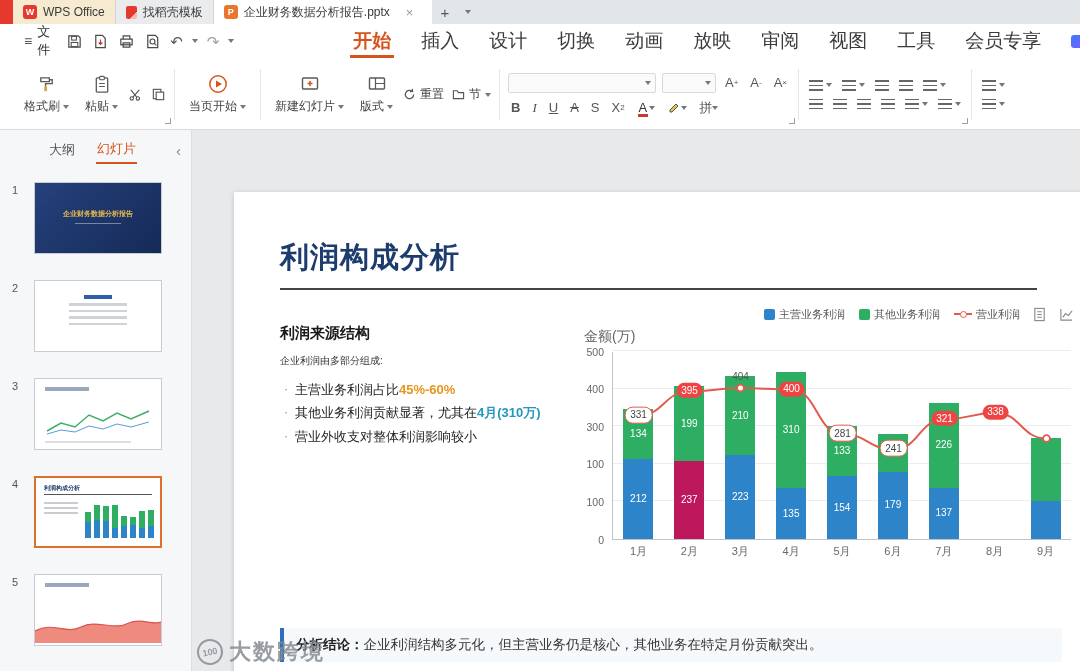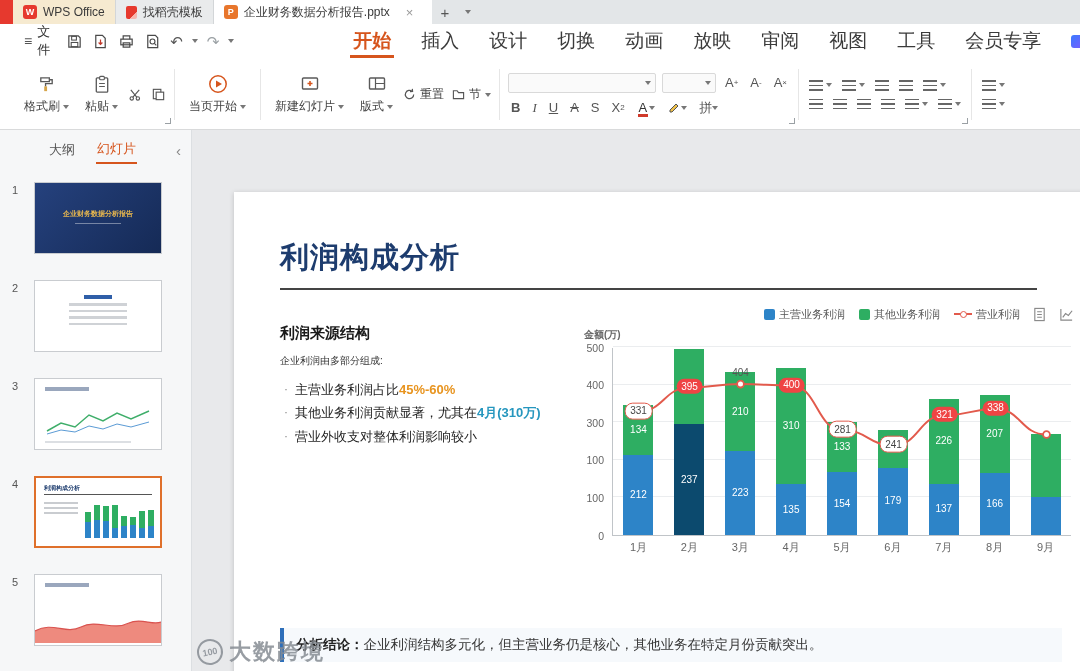--- a/index.html
+++ b/index.html
@@ -109,21 +109,21 @@
 
   
   .chart{position:absolute;left:348px;top:112px;width:492px;}
   .chart-top{display:flex;align-items:center;height:20px;}
   .legend{margin-left:auto;display:flex;align-items:center;gap:14px;font-size:11px;color:#555;}
   .lgitem{display:flex;align-items:center;gap:4px;}
   .sw{width:11px;height:11px;border-radius:2px;display:inline-block;}
   .lsw{width:18px;height:2px;background:currentColor;position:relative;display:inline-block;}
   .lsw::after{content:"";position:absolute;left:6px;top:-2.5px;width:5px;height:5px;border-radius:50%;background:#fff;border:1.5px solid currentColor;}
   .cicon{margin-left:12px;display:flex;align-items:center;color:#777;}
-  .ylab{font-size:10px;color:#666;margin:4px 0 6px 2px;font-weight:bold;}
+  .ylab{font-size:14px;color:#666;margin:4px 0 6px 2px;}
   .plotwrap{display:flex;align-items:flex-start;margin-top:2px;}
   .yaxis{position:relative;width:30px;height:188px;}
   .ytick{position:absolute;right:8px;font-size:10.5px;color:#666;line-height:1;}
   .plot{position:relative;width:459px;height:188px;border-left:1px solid #c0c4c8;border-bottom:1px solid #c0c4c8;}
   .gridline{position:absolute;left:0;right:0;height:1px;background:#ebedef;z-index:0;}
   .slots{position:absolute;left:0;top:0;right:0;bottom:0;display:flex;}
   .slot{flex:1;position:relative;}
   .stack{position:absolute;bottom:0;left:50%;transform:translateX(-50%);width:30px;display:flex;flex-direction:column;justify-content:flex-end;z-index:1;}
   .seg{display:flex;align-items:center;justify-content:center;}
   .seglab{font-size:10px;color:#fff;line-height:1;}
@@ -625,21 +625,21 @@
                         <span class="seglab">212</span>
                       </div>
                     </div>
                     <div class="xtick">1月</div>
                   </div>
                   <div class="slot">
                     <div class="stack">
                       <div class="seg other" style="height: 74.824px; background: rgb(46, 174, 98);">
                         <span class="seglab">199</span>
                       </div>
-                      <div class="seg main" style="height: 111px; background: #0c4a6e;">
+                      <div class="seg main" style="height: 78px; background: #be185d;">
                         <span class="seglab">237</span>
                       </div>
                     </div>
                     <div class="xtick">2月</div>
                   </div>
                   <div class="slot">
                     <div class="stack">
                       <div class="seg other" style="height: 78.96px; background: rgb(46, 174, 98);">
                         <span class="seglab">210</span>
                       </div>
@@ -687,28 +687,20 @@
                       <div class="seg other" style="height: 84.976px; background: rgb(46, 174, 98);">
                         <span class="seglab">226</span>
                       </div>
                       <div class="seg main" style="height: 51.512px; background: rgb(45, 132, 200);">
                         <span class="seglab">137</span>
                       </div>
                     </div>
                     <div class="xtick">7月</div>
                   </div>
                   <div class="slot">
-                    <div class="stack">
-                      <div class="seg other" style="height: 77.832px; background: rgb(46, 174, 98);">
-                        <span class="seglab">207</span>
-                      </div>
-                      <div class="seg main" style="height: 62.416px; background: rgb(45, 132, 200);">
-                        <span class="seglab">166</span>
-                      </div>
-                    </div>
                     <div class="xtick">8月</div>
                   </div>
                   <div class="slot">
                     <div class="stack">
                       <div class="seg other" style="height: 63.92px; background: rgb(46, 174, 98);"></div>
                       <div class="seg main" style="height: 37.6px; background: rgb(45, 132, 200);"></div>
                     </div>
                     <div class="xtick">9月</div>
                   </div>
                 </div>

